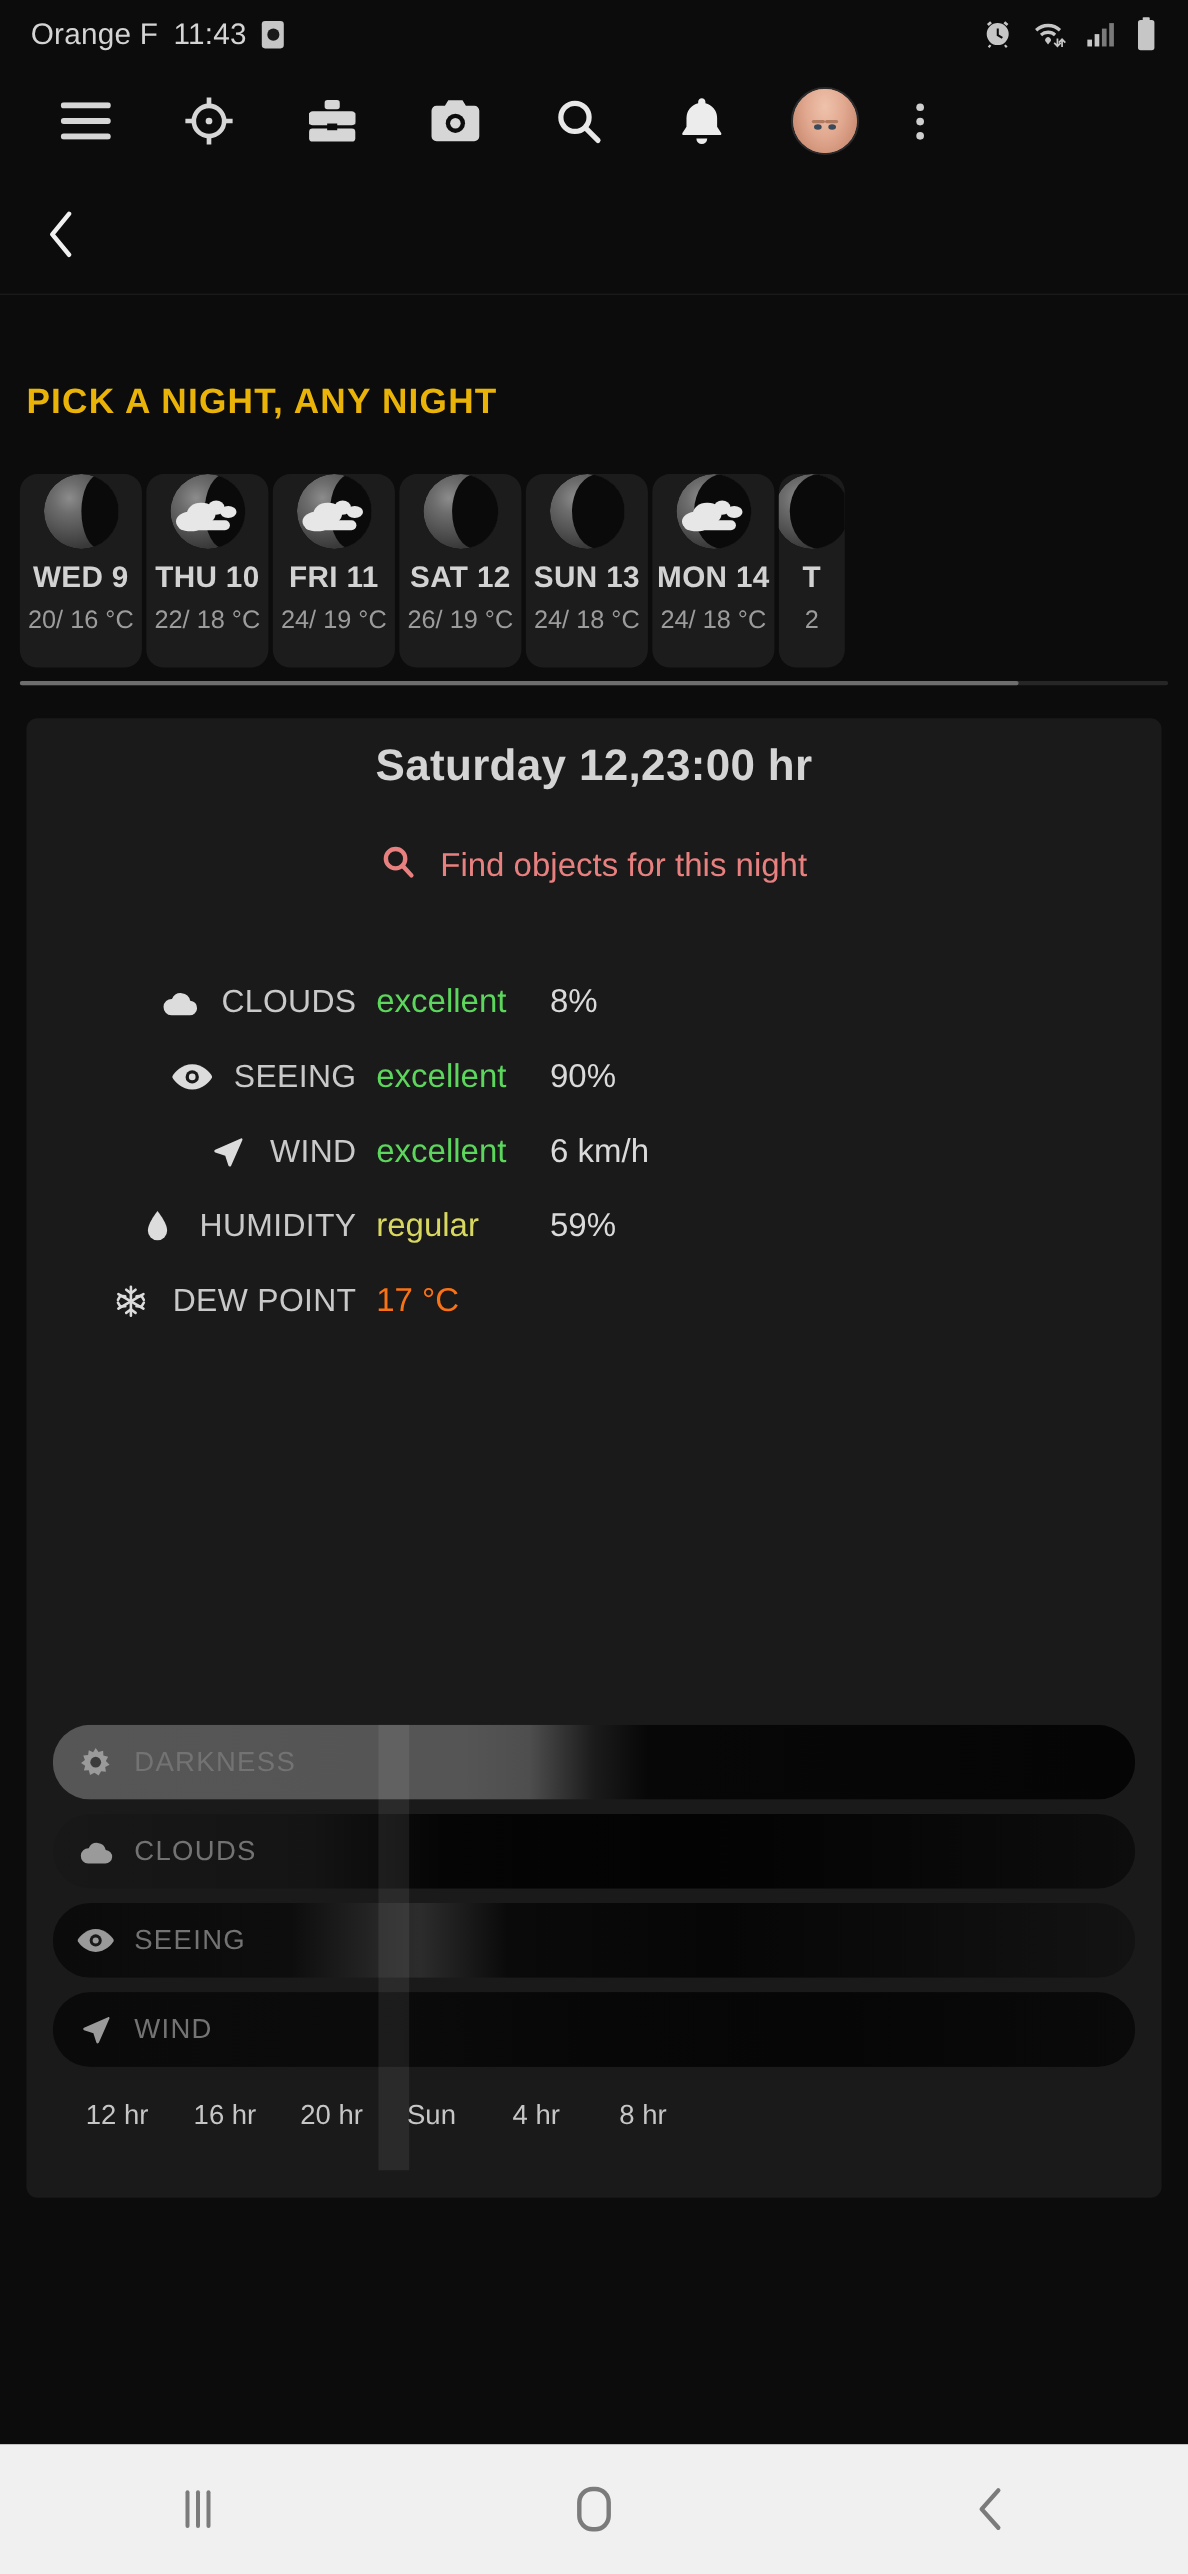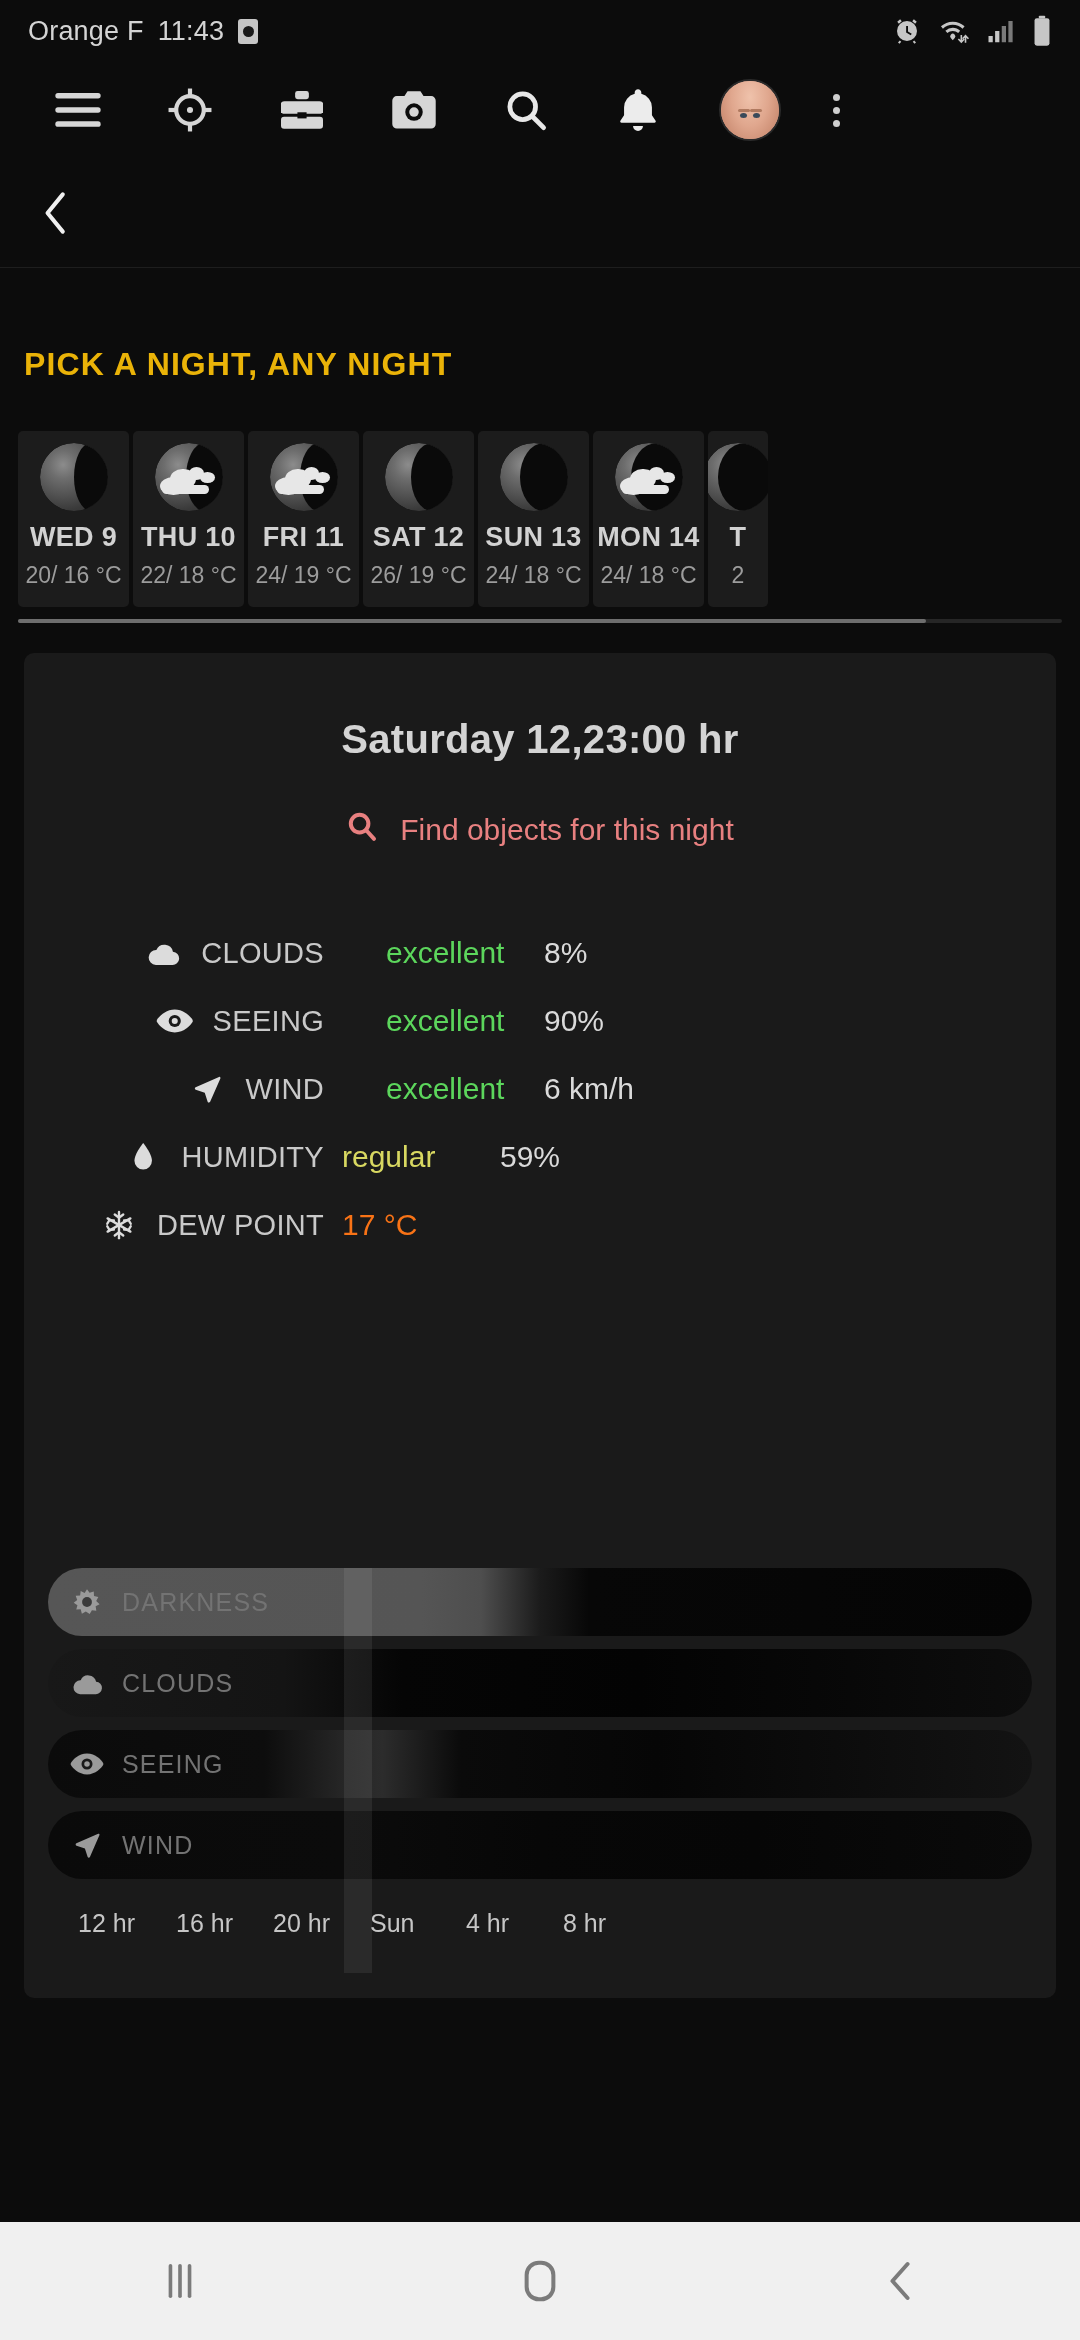--- a/index.html
+++ b/index.html
@@ -75,23 +75,22 @@
     letter-spacing:1.1px; color:#eab308;
   }
 
   
   .daystrip-wrap { margin-top:48px; position:relative; }
   .daystrip {
     display:flex; gap:4px; padding:0 18px 0 18px; overflow:hidden;
     height:176px;
   }
   .day-card {
-    flex:0 0 111px; height:176px; background:#1c1c1c; border-radius:5px;
+    flex:0 0 111px; height:176px; background:#1c1c1c; border-radius:16px;
     display:flex; flex-direction:column; align-items:center;
-    padding-top:12px;
   }
   .day-card.partial { flex:0 0 60px; overflow:hidden; }
   .moon-thumb {
     width:68px; height:68px; border-radius:50%; position:relative; overflow:hidden;
     background:#141414;
   }
   .moon-disc {
     position:absolute; inset:0; border-radius:50%;
     background:
       radial-gradient(circle at 34% 32%, #8c8c8c 0%, #6d6d6d 22%, #555 45%, #3a3a3a 70%, #2a2a2a 100%);
@@ -112,21 +111,21 @@
     margin-top:9px; font-size:23px; color:#9c9c9c; white-space:nowrap;
   }
   .scroll-track {
     margin:12px 18px 0 18px; height:4px; background:#262626; border-radius:2px; position:relative;
   }
   .scroll-thumb { position:absolute; left:0; top:0; height:4px; width:87%; background:#6e6e6e; border-radius:2px; }
 
   
   .detail-card {
     margin:30px 24px 0 24px; background:#1a1a1a; border-radius:10px;
-    padding:64px 0 0 0; position:relative; overflow:hidden;
+    padding:21px 0 0 0; position:relative; overflow:hidden;
     height:1345px;
   }
   .detail-title {
     text-align:center; font-size:40px; font-weight:700; color:#d4d4d4; letter-spacing:.3px;
   }
   .find-objects {
     margin-top:48px; display:flex; align-items:center; justify-content:center; gap:22px;
     color:#e88080; font-size:30px;
   }
   .find-objects .lbl { color:#e88080; }
@@ -150,21 +149,21 @@
   .cond-row {
     display:grid; grid-template-columns:300px 18px 1fr;
     align-items:center; height:68px;
   }
   .cond-left { display:flex; align-items:center; justify-content:flex-end; gap:18px; }
   .cond-icon { width:40px; display:flex; align-items:center; justify-content:center; }
   .cond-name { font-size:29px; color:#c9c9c9; letter-spacing:.3px; white-space:nowrap; }
   .cond-mid { }
   .cond-right { display:flex; align-items:center; gap:0; }
   .cond-rating { font-size:30px; width:158px; white-space:nowrap; }
-  .cond-rating.excellent { color:#5cd65c;margin-left:44px; }
+  .cond-rating.excellent { color:#5cd65c; }
   .cond-rating.regular { color:#d8d861; }
   .cond-val { font-size:30px; color:#dadada; white-space:nowrap; }
   .cond-row.dewpoint .cond-rating { width:auto; color:#f97316; }
 
   
   .timeline { position:absolute; left:0; right:0; bottom:0; height:430px; }
   .tl-bars { position:relative; padding:0 24px; }
   .tl-bar {
     position:relative; height:68px; border-radius:34px; margin-bottom:13px; overflow:hidden;
     display:flex; align-items:center;

